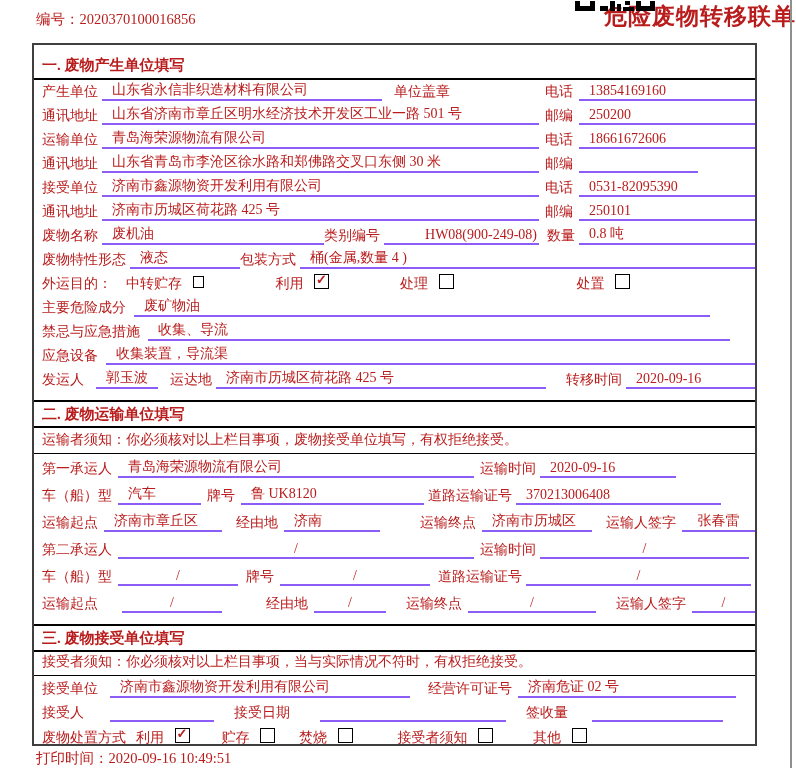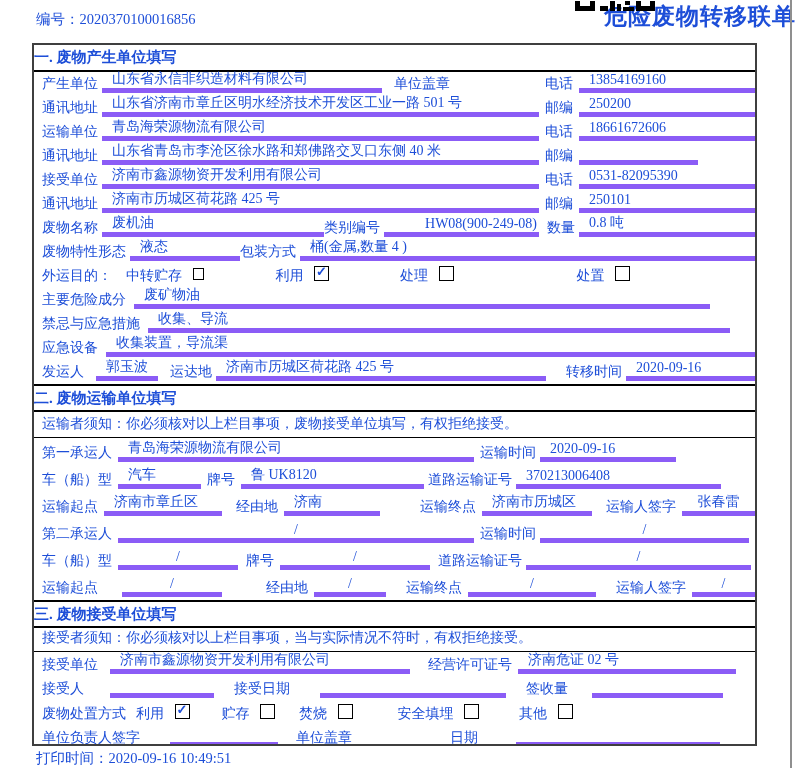--- a/index.html
+++ b/index.html
@@ -1,37 +1,37 @@
 <!DOCTYPE html>
 <html><head>
 <meta charset="utf-8">
 <style>
   html,body{margin:0;padding:0;background:#fff;}
   .page{
     position:relative;width:796px;height:768px;background:#ffffff;
-    font-family:"Liberation Serif","DejaVu Serif",serif;color:#1d4ed8;overflow:hidden;
+    font-family:"Liberation Serif","DejaVu Serif",serif;color:#b91c1c;overflow:hidden;
     font-size:14px;
   }
   .serial{position:absolute;left:36px;top:10px;white-space:nowrap;font-size:14.5px;}
   .title{position:absolute;left:0;right:0;top:1px;text-align:right;padding-left:40px;
          font-size:23px;font-weight:bold;letter-spacing:1px;}
   .qr{position:absolute;left:575px;top:0;}
   .scanline{position:absolute;left:790px;top:0;width:2px;height:768px;background:#8f8f8f;}
   .box{position:absolute;left:32px;top:43px;width:725px;height:703px;
        border:2px solid #3f3f3f;box-sizing:border-box;overflow:hidden;background:#fff;}
-  .sechead{box-sizing:border-box;height:27px;line-height:25px;
-           font-weight:bold;font-size:15px;border-bottom:2px solid #000;}
+  .sechead{box-sizing:border-box;height:27px;line-height:25px;padding-left:8px;
+           font-weight:bold;font-size:15px;border-bottom:2px solid #000;margin-top:8px;}
   .sechead.mid{border-top:2px solid #000;height:28px;}
   .notice{box-sizing:border-box;height:26px;display:flex;align-items:flex-end;
           padding:0 0 4px 8px;border-bottom:1.5px solid #000;}
   .row{box-sizing:border-box;display:flex;align-items:flex-end;position:relative;
        padding:0 0 3px 8px;}
   .h24{height:24px;} .h27{height:27px;} .h245{height:24.5px;}
   .lbl{white-space:nowrap;flex:0 0 auto;}
-  .f{border-bottom:5px solid #8b5cf6;white-space:nowrap;overflow:hidden;
+  .f{border-bottom:2px solid #8b5cf6;white-space:nowrap;overflow:hidden;
      box-sizing:border-box;min-height:18px;padding:0 2px 0 10px;flex:0 0 auto;}
   .f.c{text-align:center;padding:0 2px;}
   .grow{flex:1 1 auto;}
   .rc{position:absolute;left:511px;right:0;bottom:3px;display:flex;align-items:flex-end;}
   .rc .lbl{width:34px;}
   .rc .f{flex:1 1 auto;}
   .opt{white-space:nowrap;flex:0 0 auto;}
   .cb{display:inline-block;width:13px;height:13px;border:1px solid #000;
       margin-left:7px;position:relative;vertical-align:-1px;}
   .cb.sm{width:9px;height:10px;vertical-align:0;}
@@ -92,21 +92,21 @@
       <span class="lbl">运输单位</span>
       <span class="f" style="margin-left:4px;width:437px;">青岛海荣源物流有限公司</span>
       <span class="rc">
         <span class="lbl">电话</span>
         <span class="f">18661672606</span>
       </span>
     </div>
 
     <div class="row h24">
       <span class="lbl">通讯地址</span>
-      <span class="f" style="margin-left:4px;width:437px;">山东省青岛市李沧区徐水路和郑佛路交叉口东侧 40 米</span>
+      <span class="f" style="margin-left:4px;width:437px;">山东省青岛市李沧区徐水路和郑佛路交叉口东侧 30 米</span>
       <span class="rc">
         <span class="lbl">邮编</span>
         <span class="f" style="margin-right:57px;"></span>
       </span>
     </div>
 
     <div class="row h24">
       <span class="lbl">接受单位</span>
       <span class="f" style="margin-left:4px;width:437px;">济南市鑫源物资开发利用有限公司</span>
       <span class="rc">
@@ -275,21 +275,21 @@
       </span>
       <span class="opt" style="margin-left:32px;">
         <span>贮存</span>
         <span class="cb"></span>
       </span>
       <span class="opt" style="margin-left:24px;">
         <span>焚烧</span>
         <span class="cb"></span>
       </span>
       <span class="opt" style="margin-left:45px;">
-        <span>安全填埋</span>
+        <span>接受者须知</span>
         <span class="cb"></span>
       </span>
       <span class="opt" style="margin-left:40px;">
         <span>其他</span>
         <span class="cb"></span>
       </span>
     </div>
 
     <div class="row h245">
       <span class="lbl">单位负责人签字</span>

